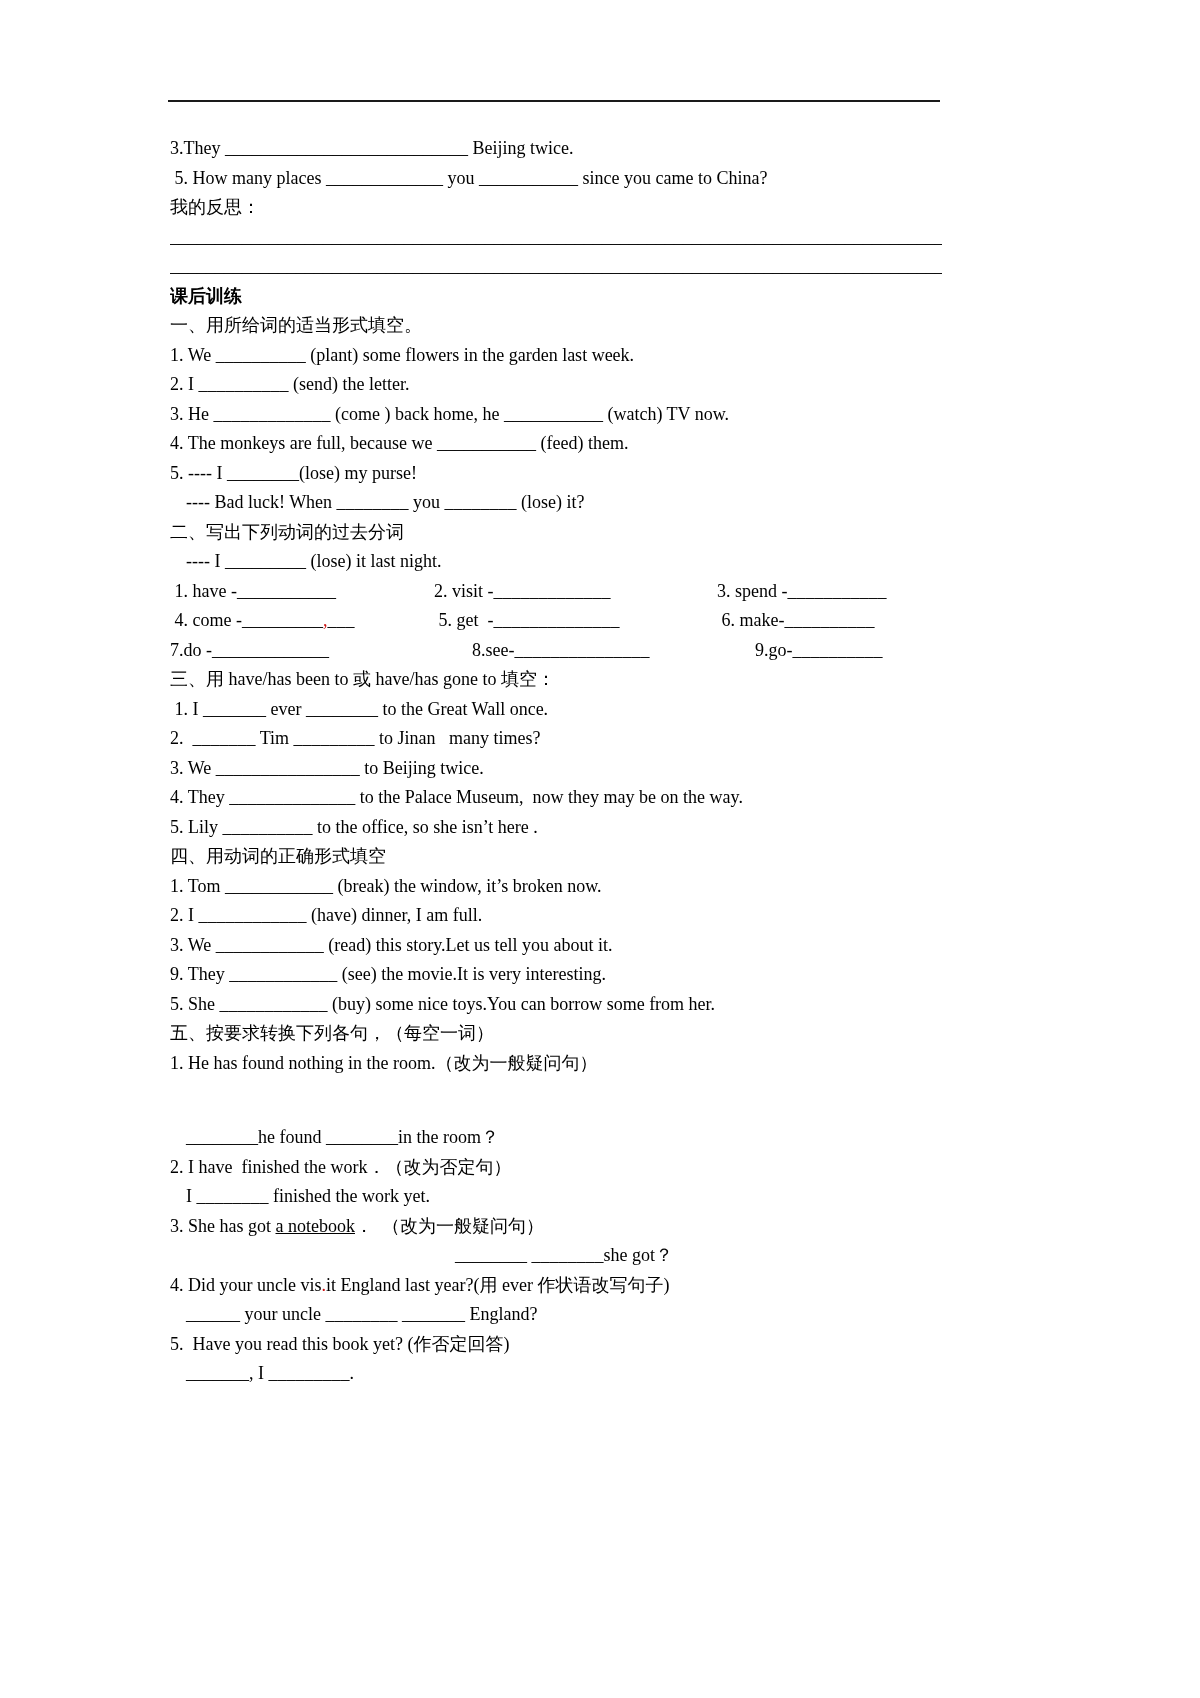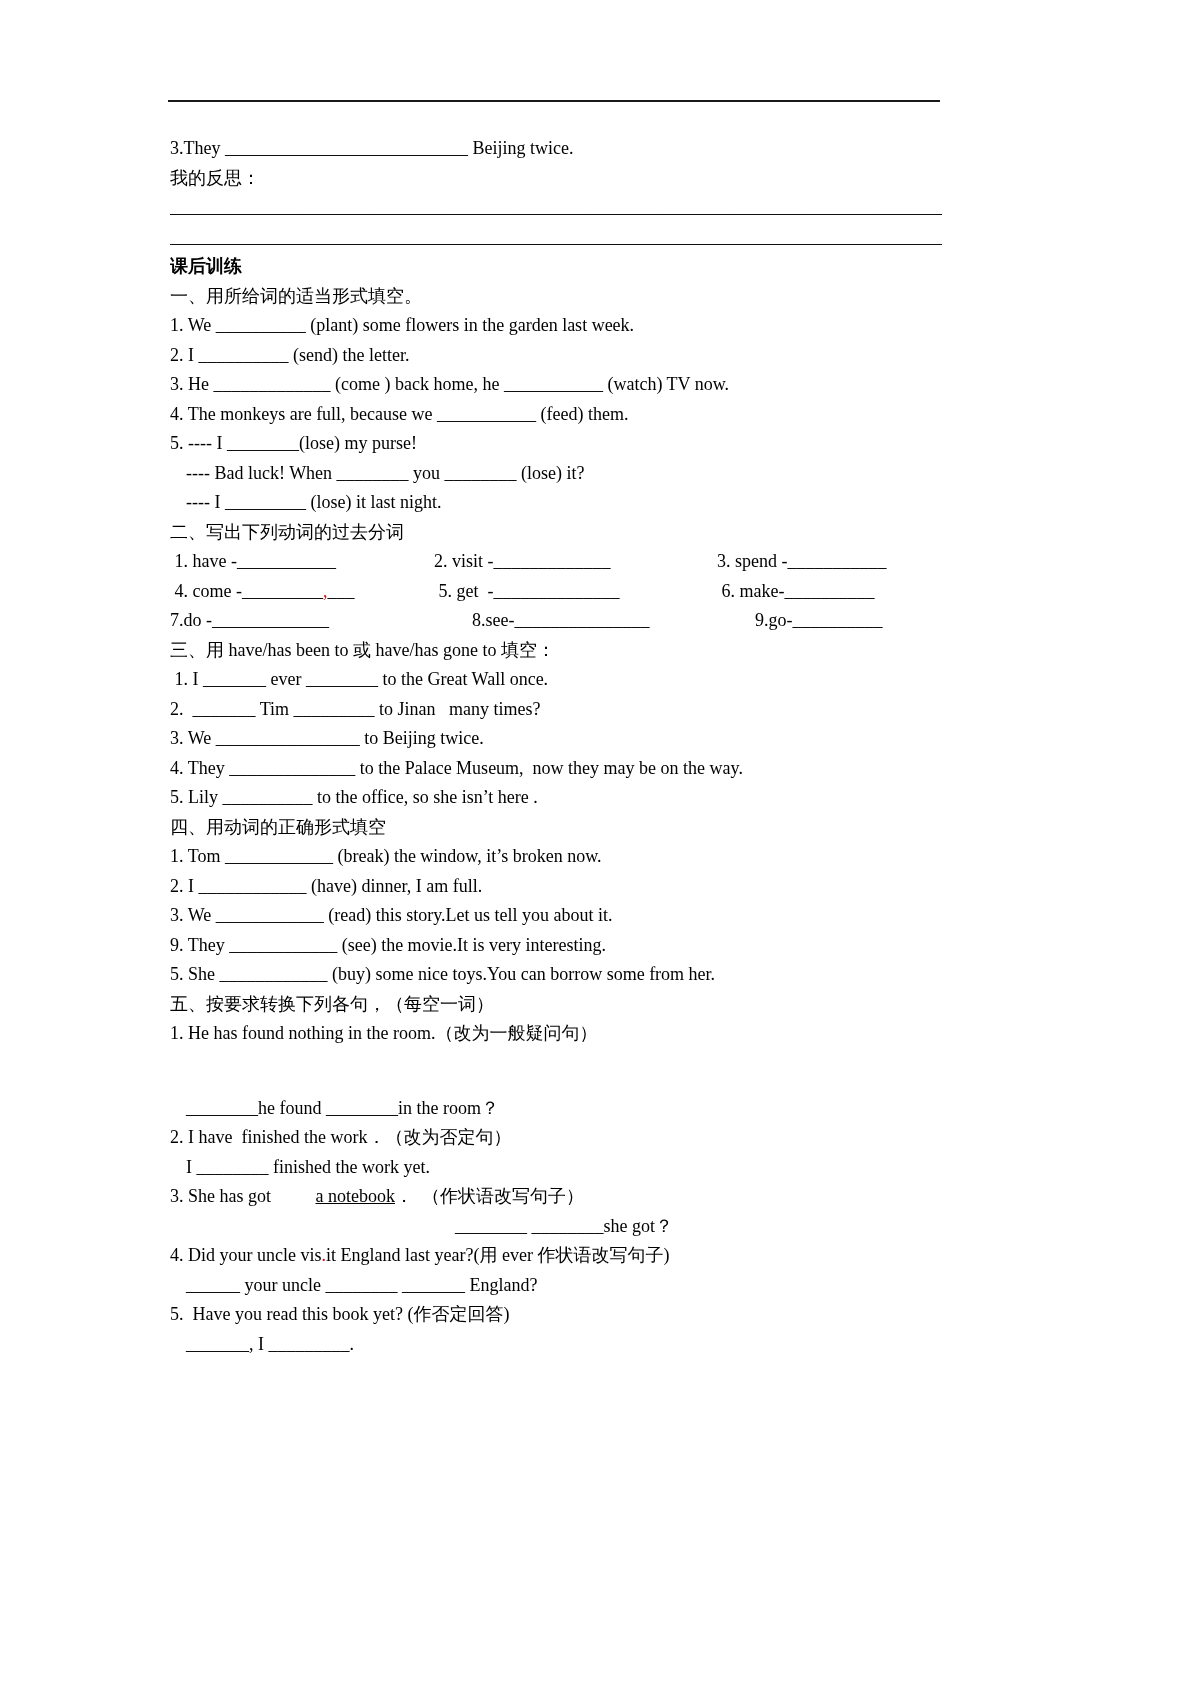--- a/index.html
+++ b/index.html
@@ -36,62 +36,63 @@
     line-height: 29.5px;
     height: 29.5px;
   }
   .col {
     display: inline-block;
     white-space: pre;
     vertical-align: top;
   }
   .bold { font-weight: bold; }
   .red { color: #cc1111; }
-  .u { text-decoration: underline; margin-left: 40px; }
+  .u { text-decoration: underline; }
 </style>
 </head>
 <body>
 
 <div class="page">
   <div class="top-rule"></div>
   <div class="content" id="doc-content">
       <div class="line"><span>3.They ___________________________ Beijing twice.</span></div>
+      <div class="line"><span> 5. How many places _____________ you ___________ since you came to China?</span></div>
       <div class="line"><span>我的反思：</span></div>
       <div class="line"><span>______________________________________________________________________________________</span></div>
       <div class="line"><span>______________________________________________________________________________________</span></div>
       <div class="line"><span class="bold">课后训练</span></div>
       <div class="line"><span>一、用所给词的适当形式填空。</span></div>
       <div class="line"><span>1. We __________ (plant) some flowers in the garden last week.</span></div>
       <div class="line"><span>2. I __________ (send) the letter.</span></div>
       <div class="line"><span>3. He _____________ (come ) back home, he ___________ (watch) TV now.</span></div>
       <div class="line"><span>4. The monkeys are full, because we ___________ (feed) them.</span></div>
       <div class="line"><span>5. ---- I ________(lose) my purse!</span></div>
       <div class="line" style="padding-left: 16px;"><span>---- Bad luck! When ________ you ________ (lose) it?</span></div>
+      <div class="line"><span>二、写出下列动词的过去分词</span></div>
       <div class="line" style="padding-left: 16px;"><span>---- I _________ (lose) it last night.</span></div>
-      <div class="line"><span>二、写出下列动词的过去分词</span></div>
       <div class="line"><span class="col" style="width: 264px;"><span> 1. have -___________</span></span><span class="col" style="width: 283px;"><span>2. visit -_____________</span></span><span class="col"><span>3. spend -___________</span></span></div>
       <div class="line"><span class="col" style="width: 264px;"><span> 4. come -_________</span><span class="red">,</span><span>___</span></span><span class="col" style="width: 283px;"><span> 5. get  -______________</span></span><span class="col"><span> 6. make-__________</span></span></div>
       <div class="line"><span class="col" style="width: 264px;"><span>7.do -_____________</span></span><span class="col" style="width: 283px; margin-left: 38px;"><span>8.see-_______________</span></span><span class="col"><span>9.go-__________</span></span></div>
       <div class="line"><span>三、用 have/has been to 或 have/has gone to 填空：</span></div>
       <div class="line"><span> 1. I _______ ever ________ to the Great Wall once.</span></div>
       <div class="line"><span>2.  _______ Tim _________ to Jinan   many times?</span></div>
       <div class="line"><span>3. We ________________ to Beijing twice.</span></div>
       <div class="line"><span>4. They ______________ to the Palace Museum,  now they may be on the way.</span></div>
       <div class="line"><span>5. Lily __________ to the office, so she isn’t here .</span></div>
       <div class="line"><span>四、用动词的正确形式填空</span></div>
       <div class="line"><span>1. Tom ____________ (break) the window, it’s broken now.</span></div>
       <div class="line"><span>2. I ____________ (have) dinner, I am full.</span></div>
       <div class="line"><span>3. We ____________ (read) this story.Let us tell you about it.</span></div>
       <div class="line"><span>9. They ____________ (see) the movie.It is very interesting.</span></div>
       <div class="line"><span>5. She ____________ (buy) some nice toys.You can borrow some from her.</span></div>
       <div class="line"><span>五、按要求转换下列各句，（每空一词）</span></div>
       <div class="line"><span>1. He has found nothing in the room.（改为一般疑问句）</span></div>
       <div class="line" style="padding-left: 16px; margin-top: 45px;"><span>________he found ________in the room？</span></div>
       <div class="line"><span>2. I have  finished the work．（改为否定句）</span></div>
       <div class="line" style="padding-left: 16px;"><span>I ________ finished the work yet.</span></div>
-      <div class="line"><span>3. She has got </span><span class="u">a notebook</span><span>．  （作状语改写句子）</span></div>
+      <div class="line"><span>3. She has got </span><span class="u">a notebook</span><span>．  （改为一般疑问句）</span></div>
       <div class="line" style="padding-left: 16px; text-align: center;"><span>________ ________she got？</span></div>
       <div class="line"><span>4. Did your uncle vis</span><span class="red">.</span><span>it England last year?(用 ever 作状语改写句子)</span></div>
       <div class="line" style="padding-left: 16px;"><span>______ your uncle ________ _______ England?</span></div>
       <div class="line"><span>5.  Have you read this book yet? (作否定回答)</span></div>
       <div class="line" style="padding-left: 16px;"><span>_______, I _________.</span></div>
     </div>
 </div>
 
 </body></html>

